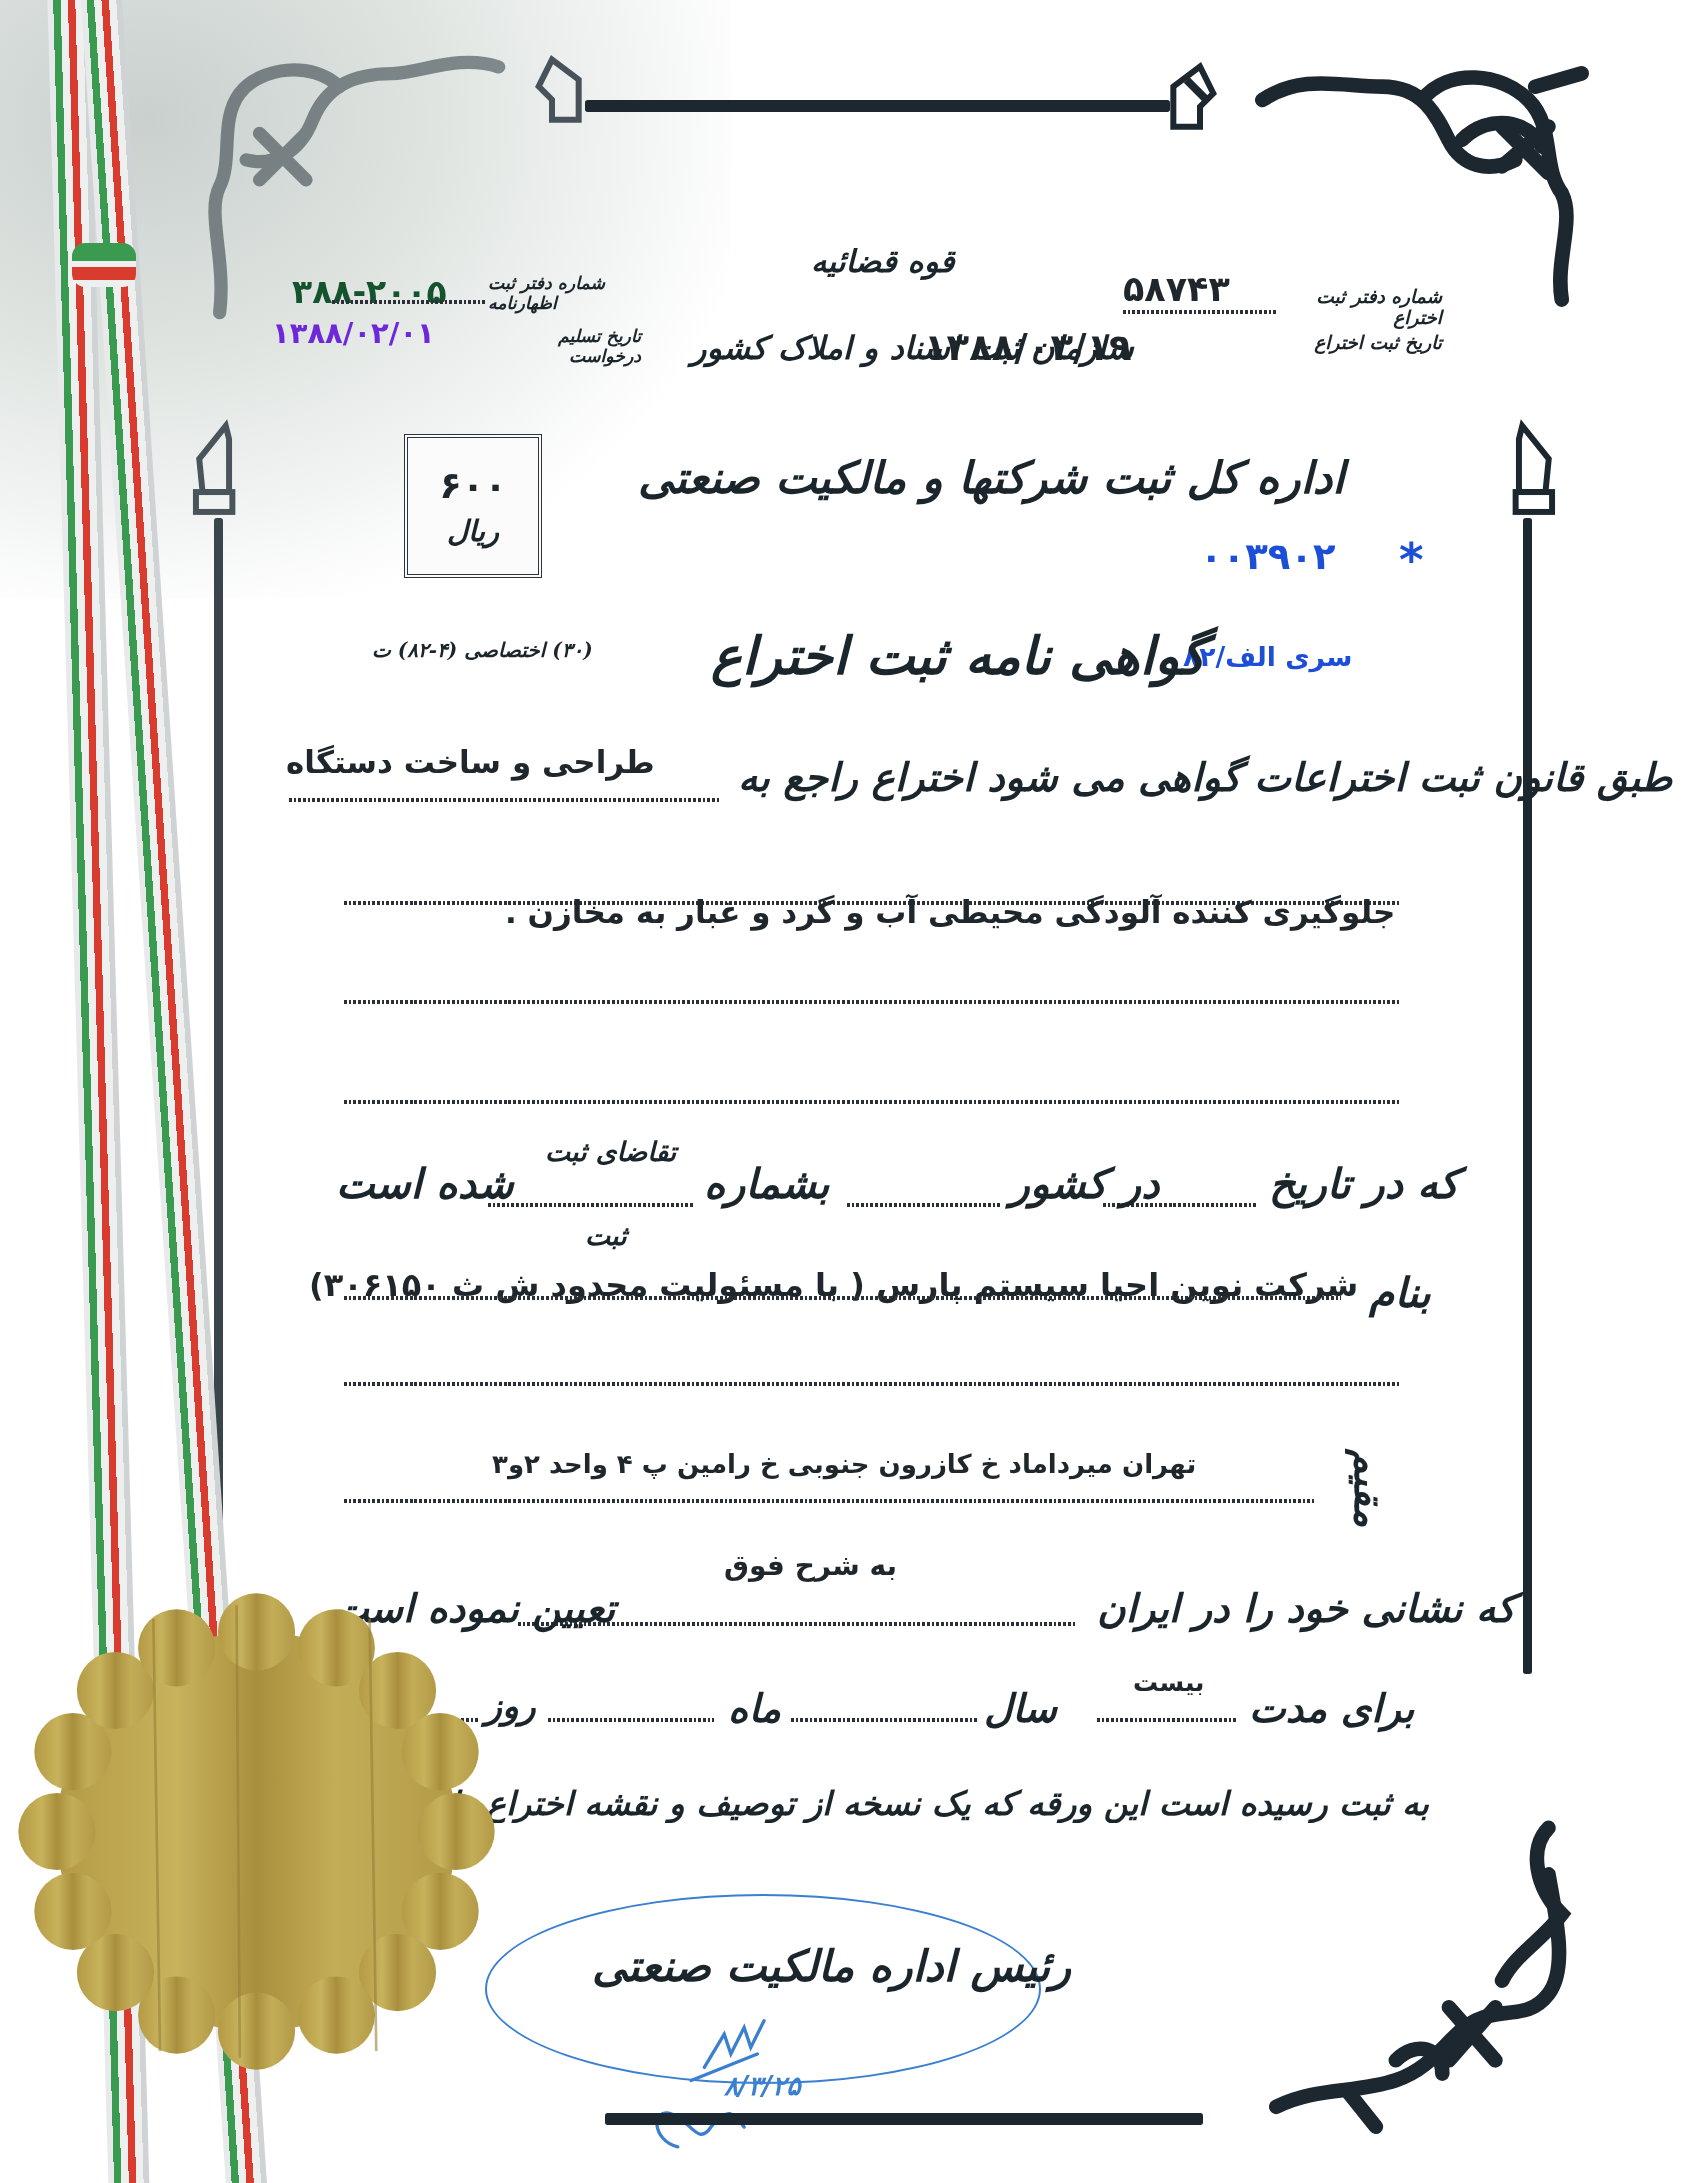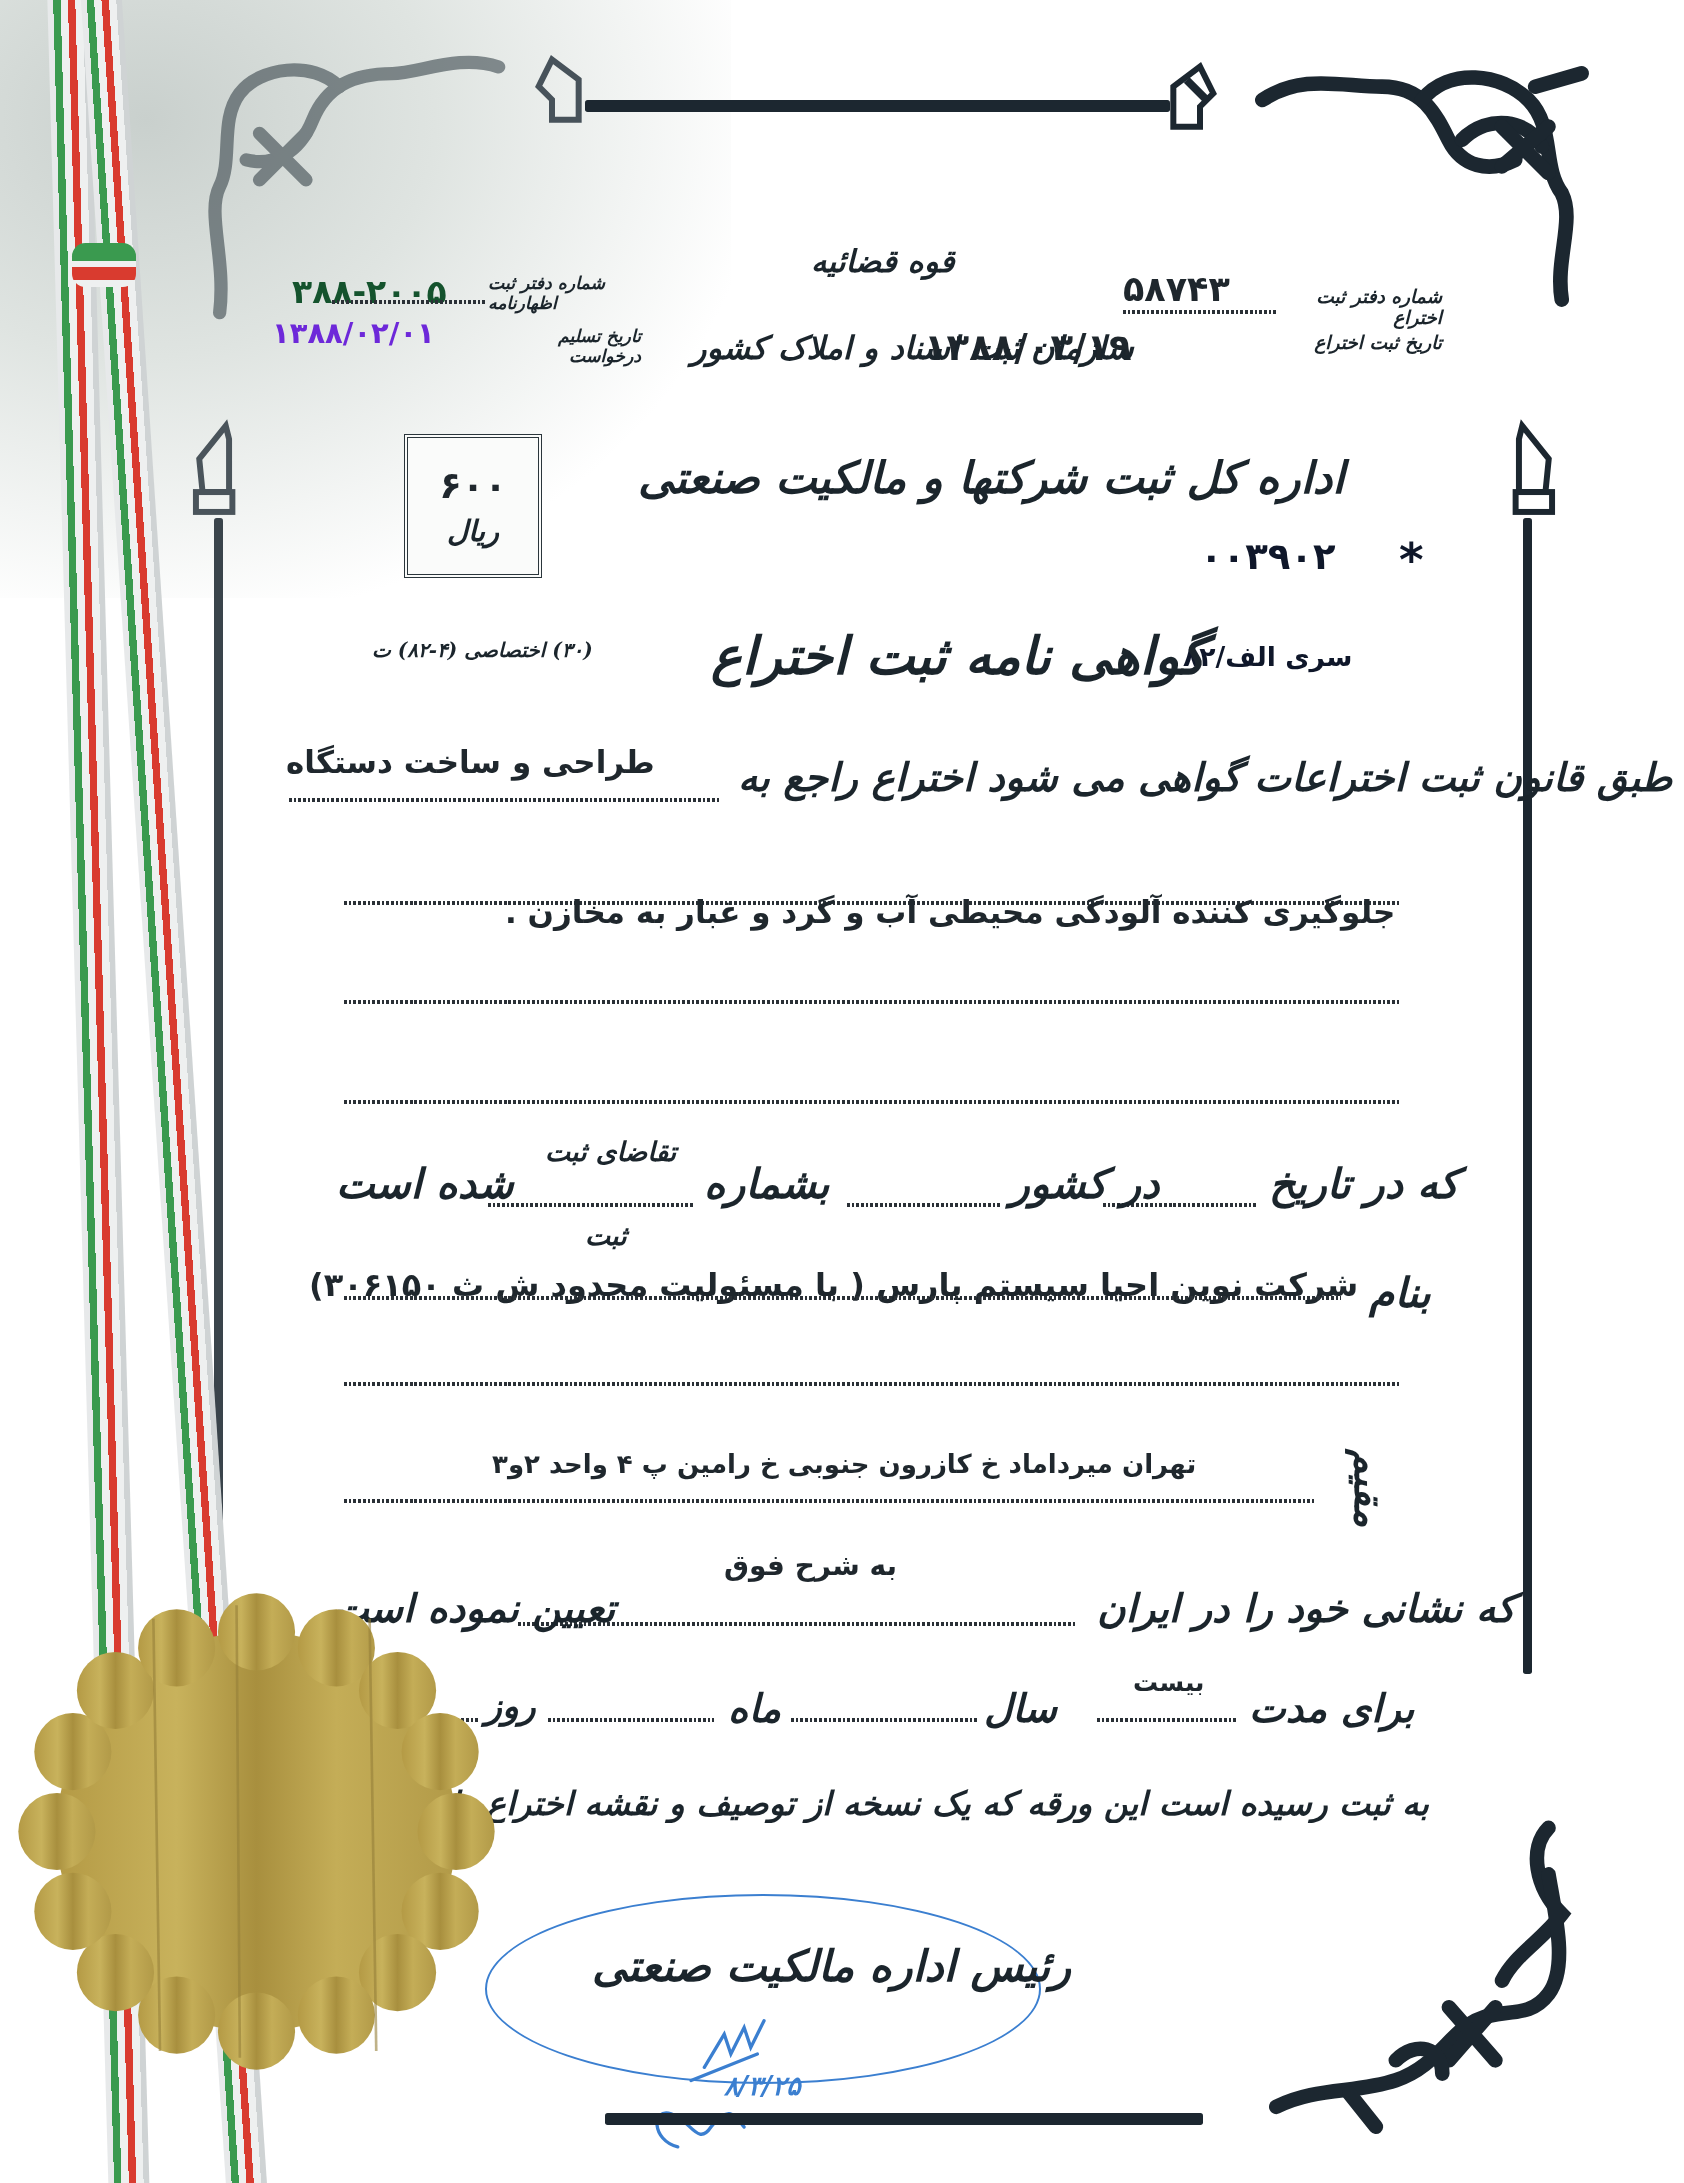--- a/index.html
+++ b/index.html
@@ -16,21 +16,21 @@
   .rtl { direction: rtl; unicode-bidi: embed; }
   .abs { position: absolute; }
   .hline { position: absolute; height: 12px; background: #1c2730; border-radius: 2.7px; }
   .vline { position: absolute; width: 9.3px; background: #1c2730; border-radius: 2.7px; }
   .dots {
     position: absolute; height: 4px;
     background-image: repeating-linear-gradient(90deg, #2a3036 0 2.7px, transparent 2.7px 4.7px);
   }
   .calli { font-family: "DejaVu Serif", serif; font-weight: bold; font-style: italic; color: #1b252c; }
   .typed { font-family: "DejaVu Sans", sans-serif; font-weight: bold; color: #1f272d; }
-  .red { color: #0f172a; font-family: "DejaVu Sans", sans-serif; font-weight: bold; }
+  .red { color: #1d4ed8; font-family: "DejaVu Sans", sans-serif; font-weight: bold; }
 
   
   .ribbon {
     position: absolute; width: 41px; height: 2260px;
     background: linear-gradient(90deg, #e7e9ea 0 14%, #3a9a4f 14% 32%, #eef0f0 32% 50%, #d93b2f 50% 68%, #eef0f0 68% 86%, #cfd3d4 86% 100%);
     transform-origin: top left;
   }
   .knot {
     position: absolute; left: 72px; top: 243px; width: 64px; height: 44px;
     border-radius: 13.3px;

